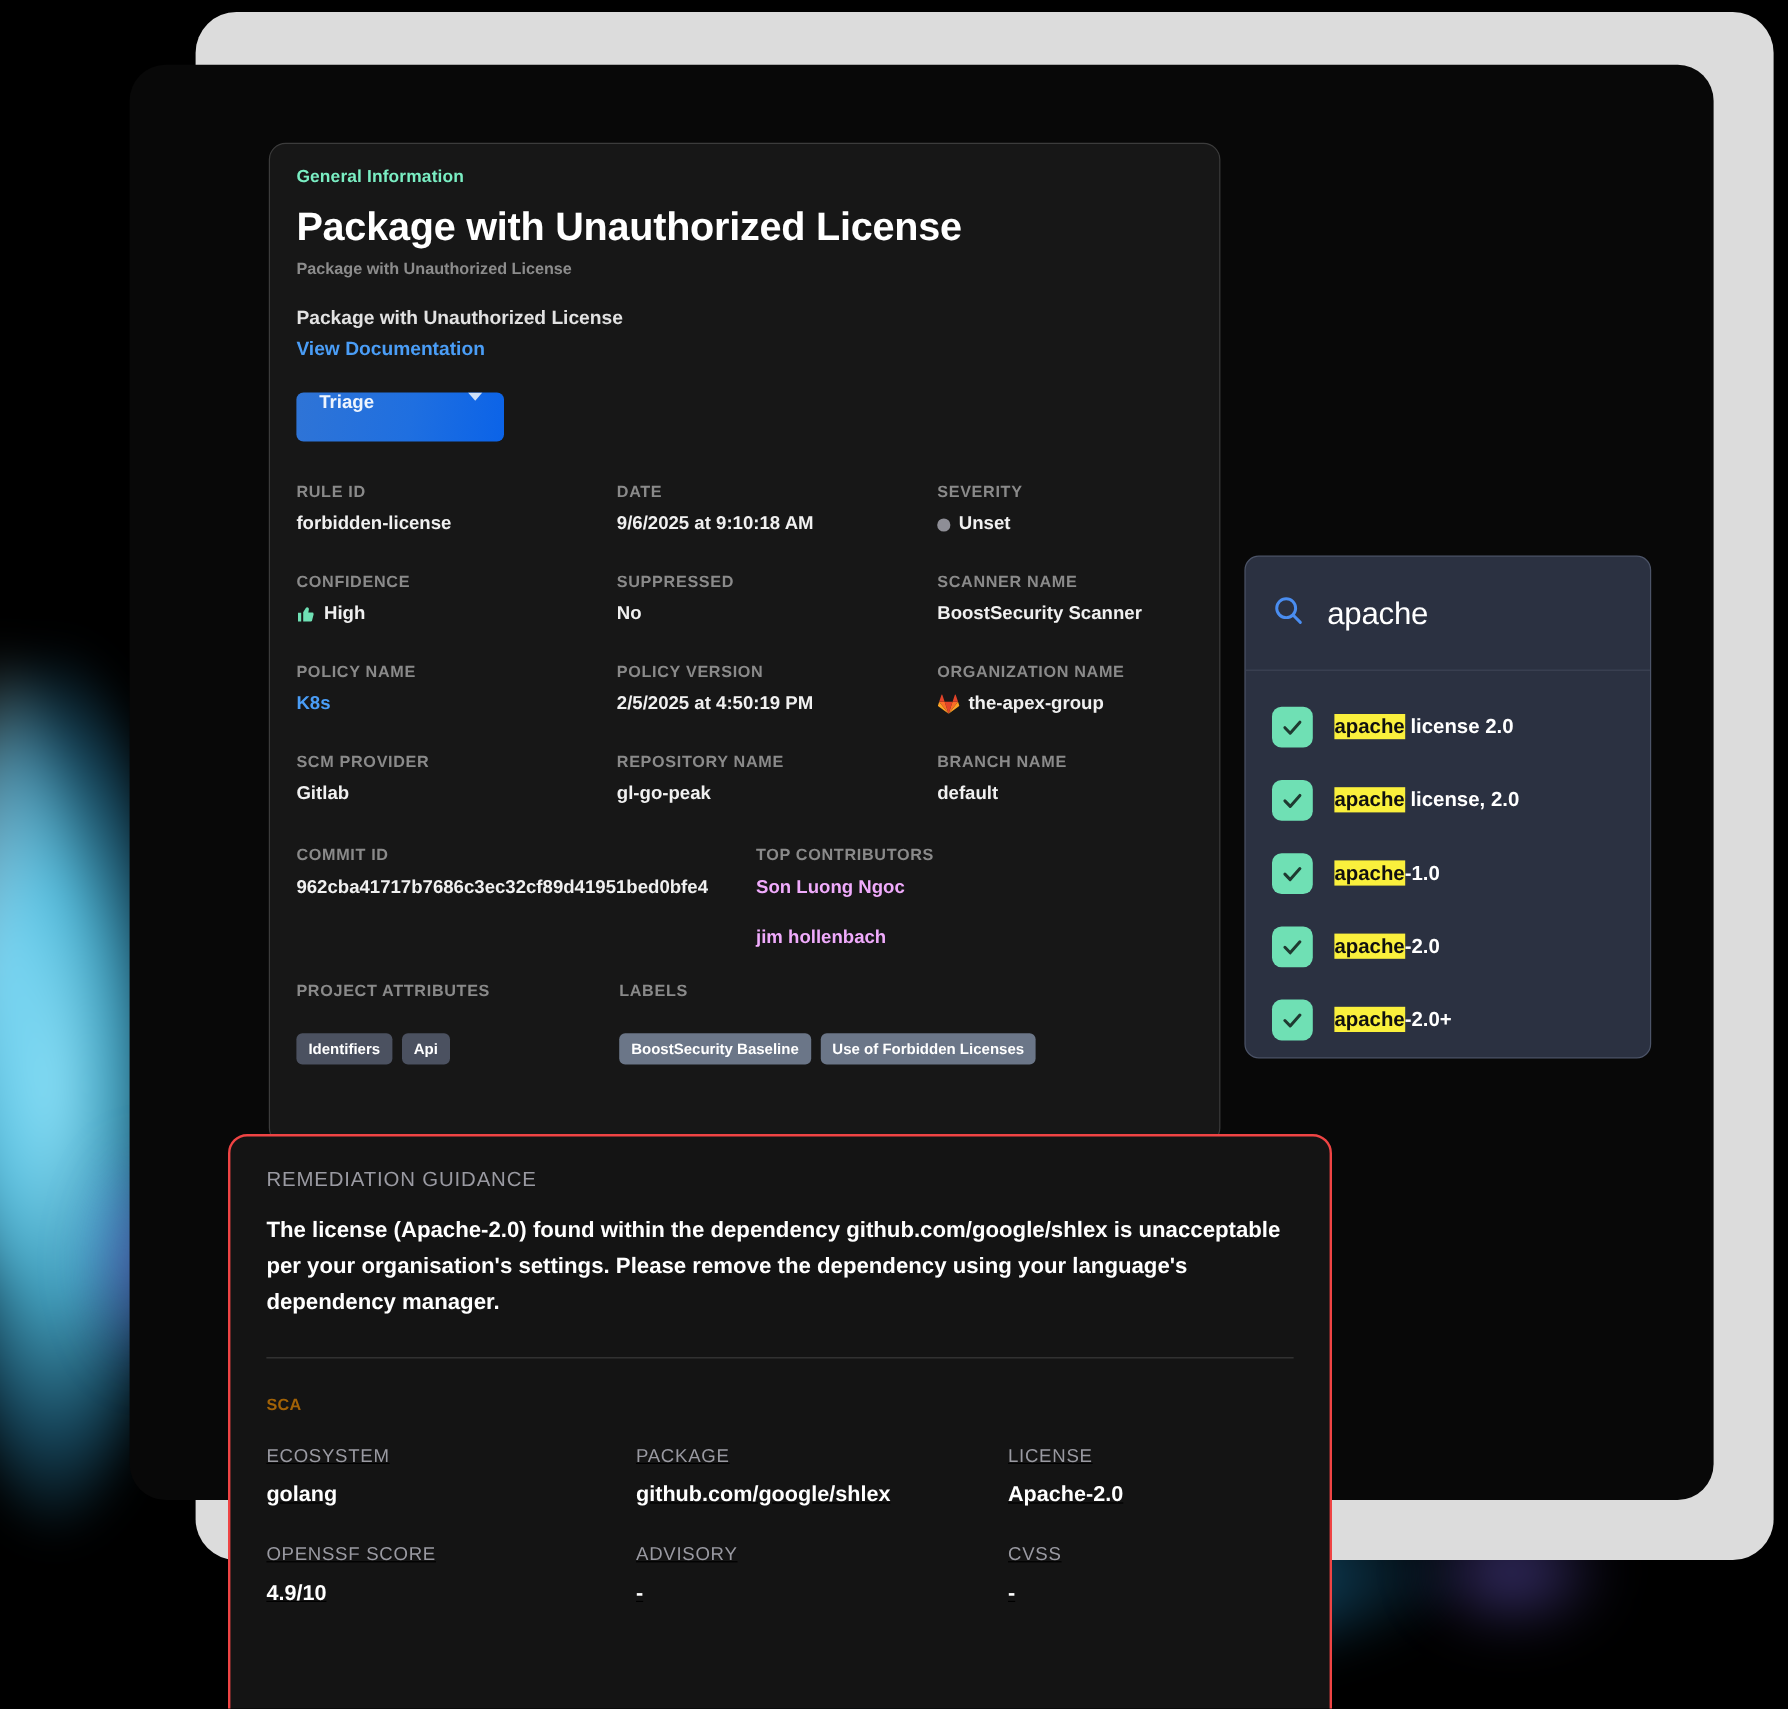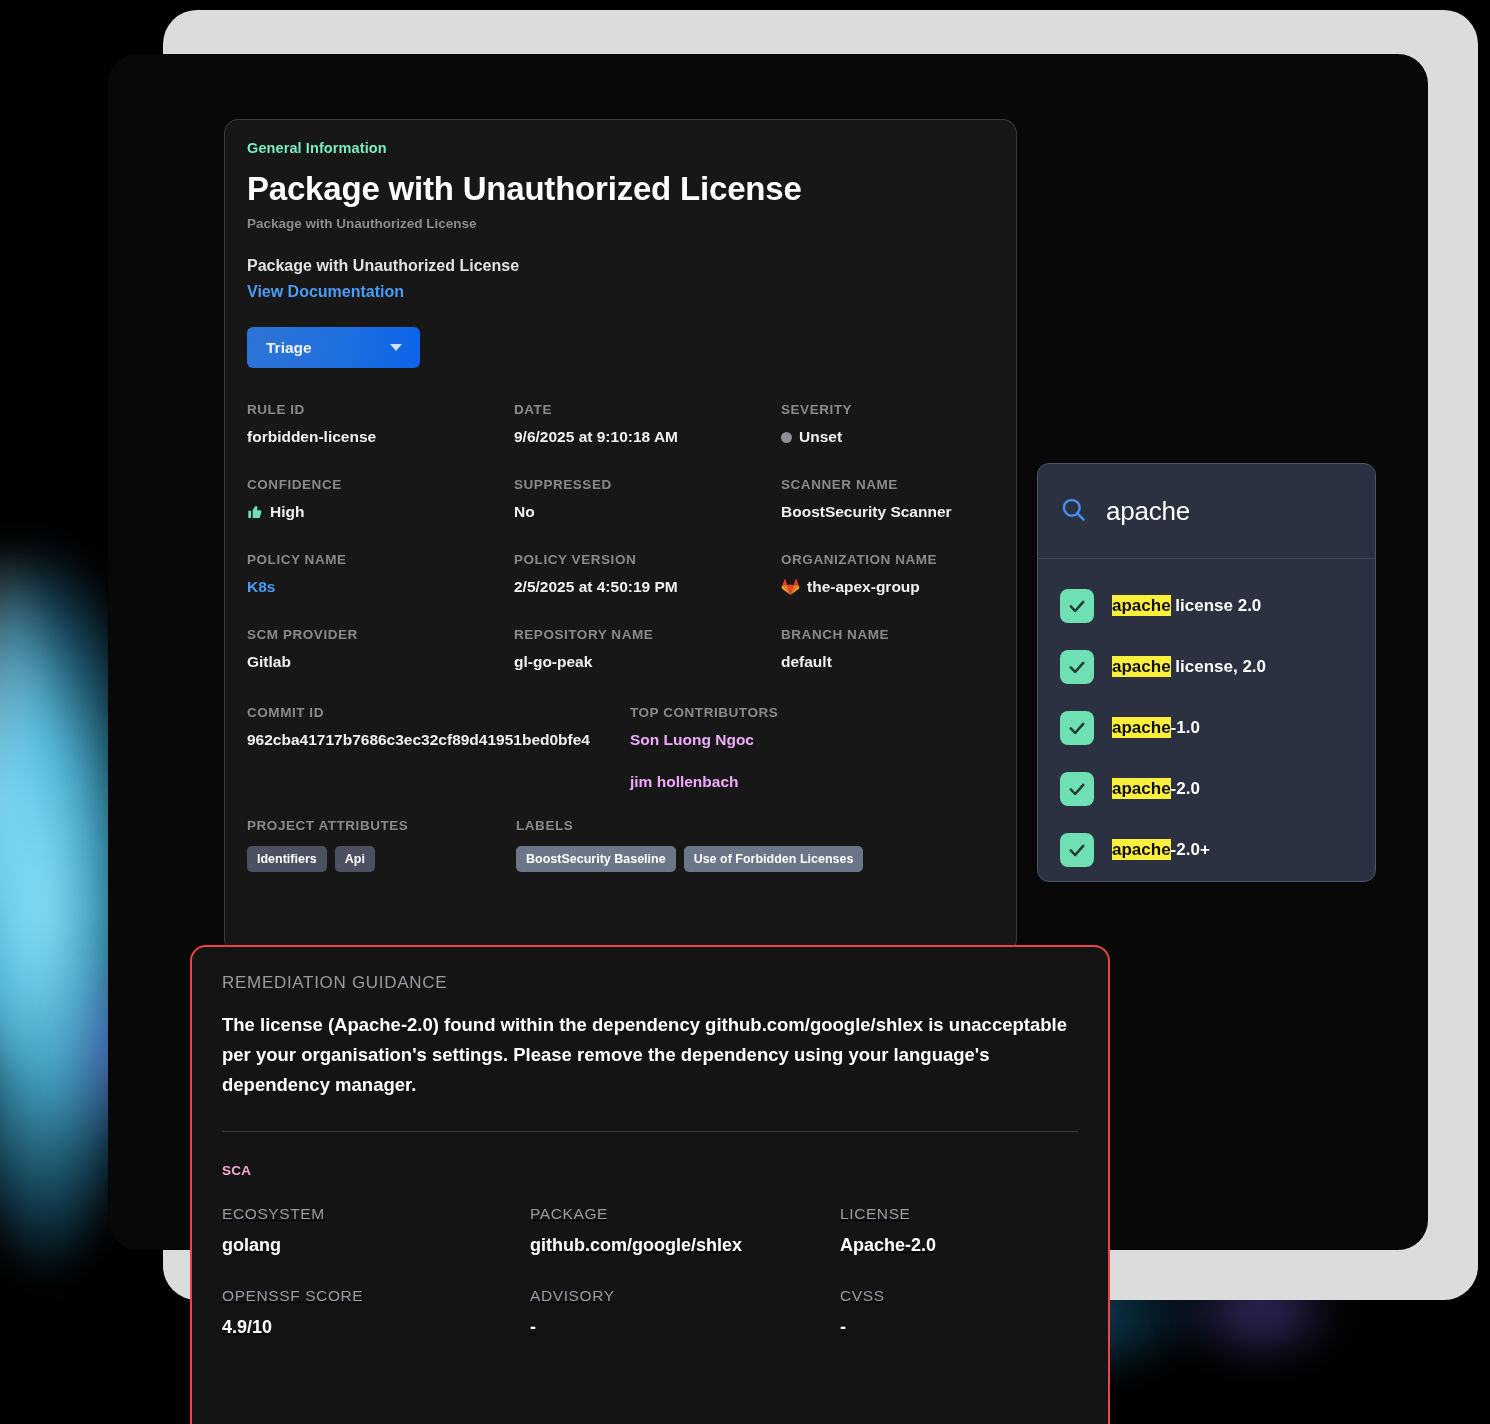--- a/index.html
+++ b/index.html
@@ -141,21 +141,21 @@
     font-size: 16px;
     font-weight: 700;
     margin-top: 8px;
     text-decoration: none;
     cursor: pointer;
   }
 
   
   .triage-btn {
     display: flex;
-    align-items: center;
+    align-items: flex-start;
     width: 173px;
     height: 41px;
     margin-top: 26px;
     border-radius: 6px;
     overflow: hidden;
     background: linear-gradient(100deg, #2f74d6 0%, #1f6fe0 55%, #0b63e8 100%);
     cursor: pointer;
   }
   .triage-main {
     flex: 1;
@@ -235,21 +235,21 @@
     cursor: pointer;
   }
   .contrib-link + .contrib-link { margin-top: 24px; }
 
   
   .attrs-grid {
     display: grid;
     grid-template-columns: 269px 1fr;
     margin-top: 27px;
   }
-  .chip-row { display: flex; gap: 8px; margin-top: 13px; flex-wrap: wrap; }
+  .chip-row { display: flex; gap: 8px; margin-top: 28px; flex-wrap: wrap; }
   .chip {
     background: #6b7688;
     color: #ffffff;
     font-size: 12.5px;
     font-weight: 700;
     border-radius: 5px;
     padding: 6px 10px;
     cursor: pointer;
     white-space: nowrap;
   }
@@ -339,21 +339,21 @@
     line-height: 1.62;
     margin-top: 17px;
     max-width: 890px;
   }
   .rem-sep {
     height: 1px;
     background: #3a3a3a;
     margin: 31px 0 0 0;
   }
   .sca-eyebrow {
-    color: #f9a8d4;
+    color: #a16207;
     font-size: 13.5px;
     font-weight: 700;
     letter-spacing: 0.3px;
     margin-top: 31px;
   }
   .sca-grid {
     margin-top: 27px;
     display: grid;
     grid-template-columns: 308px 310px 1fr;
     text-decoration: underline;

